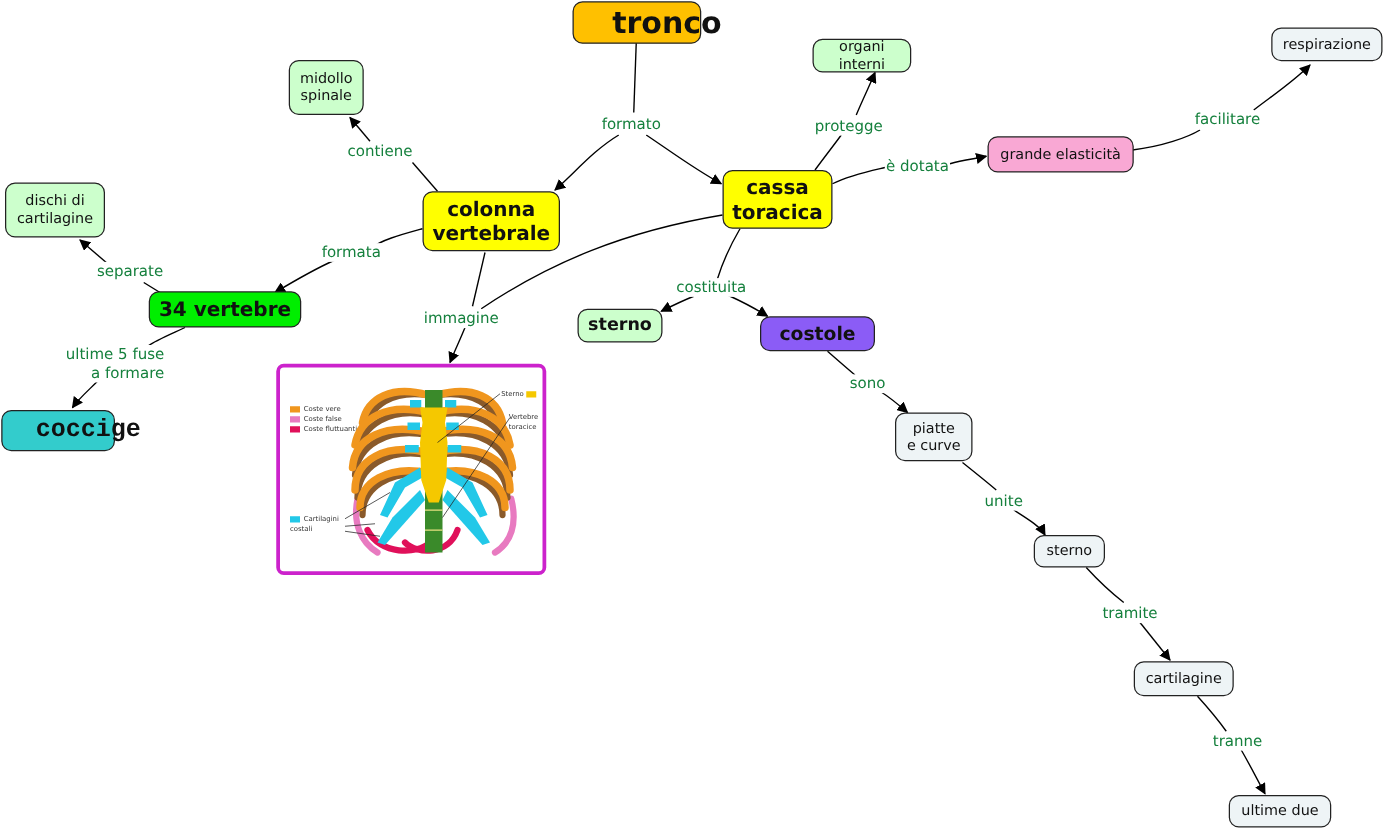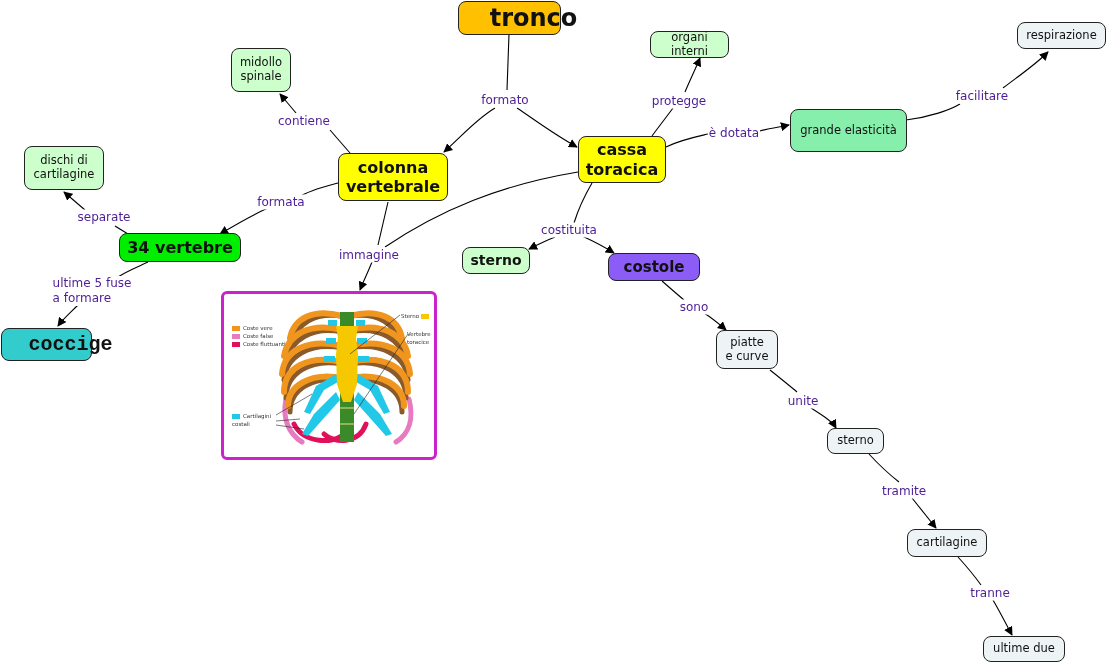--- a/index.html
+++ b/index.html
@@ -5,22 +5,22 @@
   html, body { margin:0; padding:0; background:#ffffff; }
   body { width:1109px; height:663px; position:relative; overflow:hidden;
          font-family:"DejaVu Sans", "Liberation Sans", sans-serif; }
   #links { position:absolute; left:0; top:0; width:1109px; height:663px; }
   .node { position:absolute; box-sizing:border-box; border:1px solid #222;
           border-radius:8px; display:flex; align-items:center; justify-content:center;
           text-align:center; color:#111; white-space:pre-line; line-height:1.2; }
   .n-small { font-size:11.5px; }
   .n-bold { font-weight:bold; font-size:16px; }
   .n-title { font-weight:bold; font-size:24px;padding-left:48px; }
-  .lbl { position:absolute; font-size:12px; color:#4c1d95; background:#fff;
-         padding:0 1px; text-align:left; white-space:pre-line; line-height:1.25;
+  .lbl { position:absolute; font-size:12px; color:#15803d; background:#fff;
+         padding:0 1px; text-align:right; white-space:pre-line; line-height:1.25;
          transform:translate(-50%,-50%); }
   .img-node { position:absolute; left:221px; top:291px; width:216px; height:169px;
               box-sizing:border-box; border:3px solid #cc22cc; border-radius:6px;
               background:#fff; overflow:hidden; }
   .legend { position:absolute; font-size:5.5px; color:#333; line-height:8px; }
   .legend .sw { display:inline-block; width:8px; height:5px; margin-right:3px; vertical-align:middle; }
 </style>
 </head>
 <body>
 
@@ -100,30 +100,30 @@
 
 <div class="node n-bold" style="left:338px;top:153px;width:110px;height:48px;background:#ffff00;">colonna
 vertebrale</div>
 
 <div class="node n-bold" style="left:578px;top:136px;width:88px;height:47px;background:#ffff00;">cassa
 toracica</div>
 
 <div class="node n-small" style="left:231px;top:48px;width:60px;height:44px;background:#ccffcc;">midollo
 spinale</div>
 
-<div class="node n-small" style="left:4px;top:146px;width:80px;height:44px;background:#ccffcc;margin-left:20px;">dischi di
+<div class="node n-small" style="left:4px;top:146px;width:80px;height:44px;background:#ccffcc;">dischi di
 cartilagine</div>
 
 <div class="node n-bold" style="left:119px;top:233px;width:122px;height:29px;background:#00ee00;">34 vertebre</div>
 
 <div class="node n-title" style="left:1px;top:328px;width:91px;height:33px;background:#33cccc;font-size:20px;font-family:Liberation Mono, monospace;">coccige</div>
 
 <div class="node n-small" style="left:650px;top:31px;width:79px;height:27px;background:#ccffcc;">organi interni</div>
 
-<div class="node n-small" style="left:790px;top:109px;width:117px;height:43px;background:#86efac;">grande elasticità</div>
+<div class="node n-small" style="left:790px;top:109px;width:117px;height:29px;background:#f9a8d4;">grande elasticità</div>
 
 <div class="node n-small" style="left:1017px;top:22px;width:89px;height:27px;background:#eef4f6;">respirazione</div>
 
 <div class="node n-bold" style="left:462px;top:247px;width:68px;height:27px;background:#ccffcc;font-size:14px;">sterno</div>
 
 <div class="node n-bold" style="left:608px;top:253px;width:92px;height:28px;background:#8b5cf6;font-size:15px;">costole</div>
 
 <div class="node n-small" style="left:716px;top:330px;width:62px;height:39px;background:#eef4f6;">piatte
 e curve</div>
 

